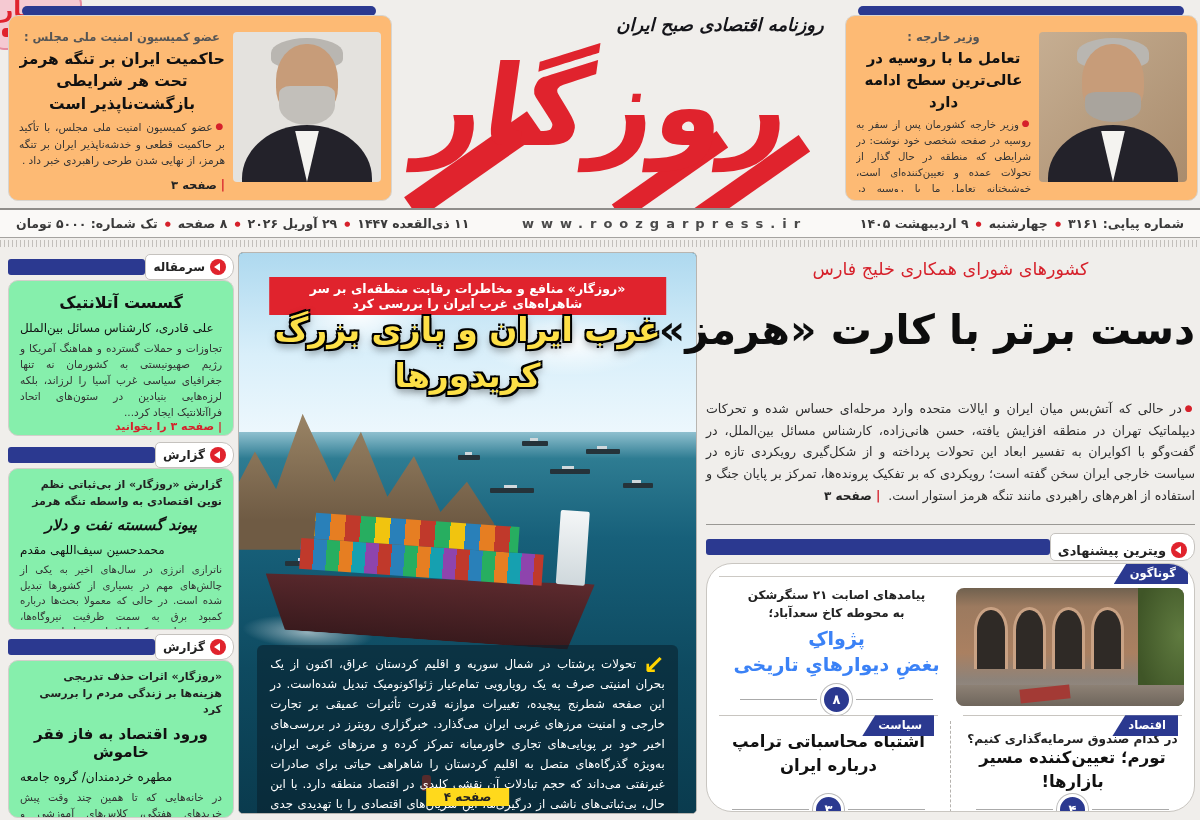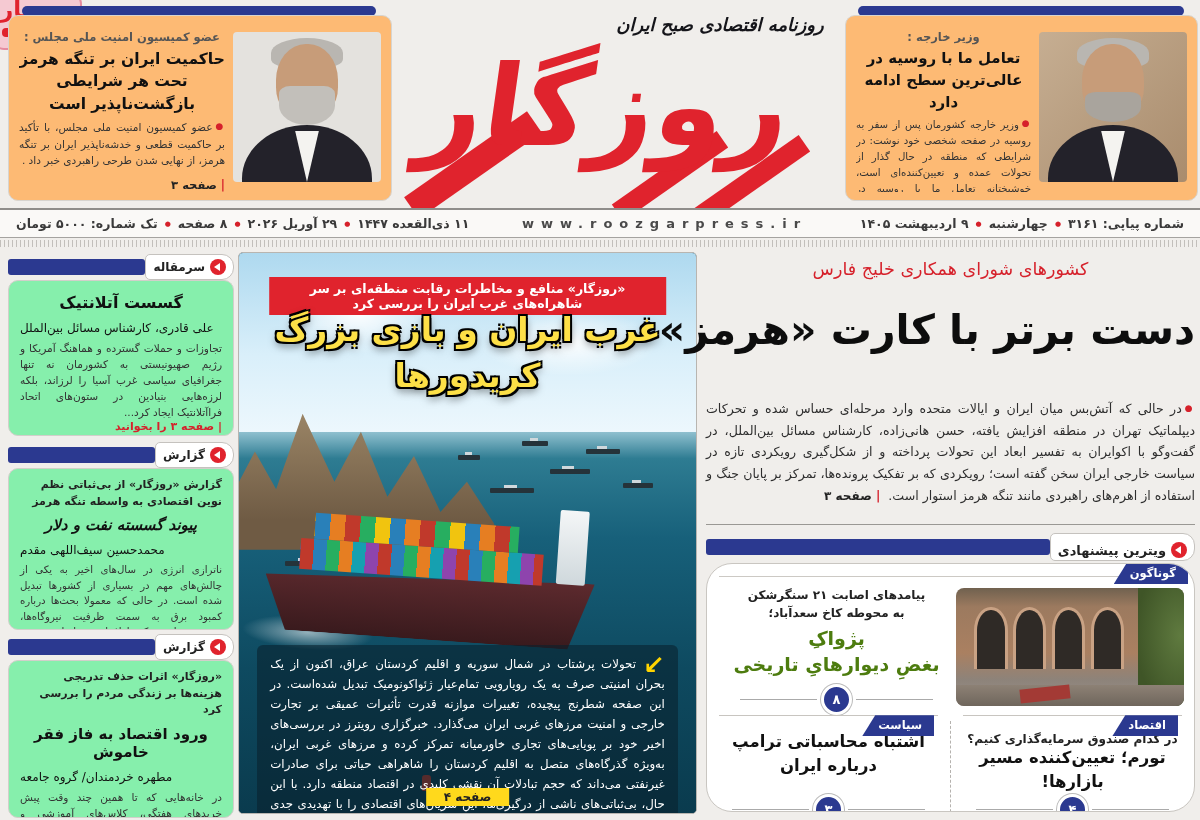--- a/index.html
+++ b/index.html
@@ -133,21 +133,21 @@
         background:linear-gradient(180deg,#70614f 0%,#9c7a5f 16%,#aa8061 55%,#8d837a 78%,#9a938c 100%);}
   #sc-photo .arch{position:absolute;top:16%;width:12%;height:50%;background:#2f2a26;
         border:3px solid #c9a284;border-bottom:none;border-radius:50% 50% 0 0/38% 38% 0 0;}
   #sc-photo .foliage{position:absolute;right:-6%;top:0;width:26%;height:100%;
         background:radial-gradient(ellipse at 70% 40%,#5f7a3f,#3f5527 75%);}
   #sc-photo .rubble{position:absolute;left:0;bottom:0;width:100%;height:18%;
         background:linear-gradient(180deg,#8d8175,#6f665c);}
   #sc-photo .tarp{position:absolute;left:28%;bottom:4%;width:22%;height:12%;background:#a33a35;transform:rotate(-6deg);}
   .sc-txt{flex:1;display:flex;flex-direction:column;align-items:center;padding:22px 10px 0;}
   .sc-kicker{font-size:12px;font-weight:bold;color:#222;text-align:center;line-height:1.5;}
-  .sc-title-red{font-size:19px;font-weight:bold;color:#4d7c0f;text-align:center;line-height:1.35;}
+  .sc-title-red{font-size:19px;font-weight:bold;color:#3b82f6;text-align:center;line-height:1.35;}
   .num-row{display:flex;align-items:center;width:88%;margin-top:7px;}
   .num-row .line{flex:1;height:1px;background:#aaa;}
   .num-circle{width:25px;height:25px;border-radius:50%;background:#2b3990;color:#fff;display:flex;align-items:center;
         justify-content:center;font-size:13px;font-weight:bold;border:3px solid #fff;box-shadow:0 0 0 1px #bbb;margin:0 4px;}
   #sc-bottom{flex:1;display:flex;}
   .sc-item{flex:1;position:relative;margin:0 12px;border-top:1px solid #c8c5c0;display:flex;flex-direction:column;
         align-items:center;padding-top:8px;}
   .sc-item .tag{right:4px;}
   .sc-divider{width:0;border-left:1px dashed #b5b2ae;margin:6px 0;}
   .sc-item-title{font-size:16.5px;font-weight:bold;color:#111;text-align:center;line-height:1.45;}

